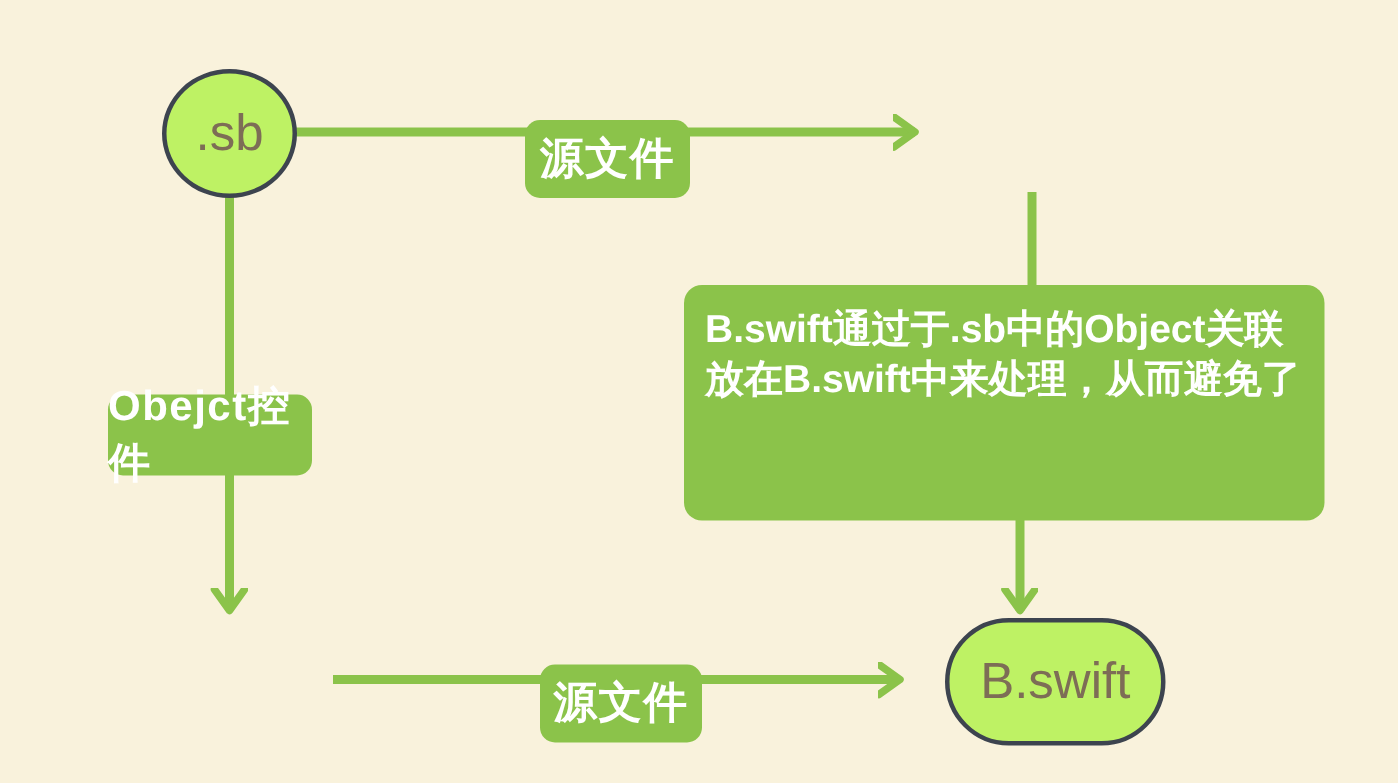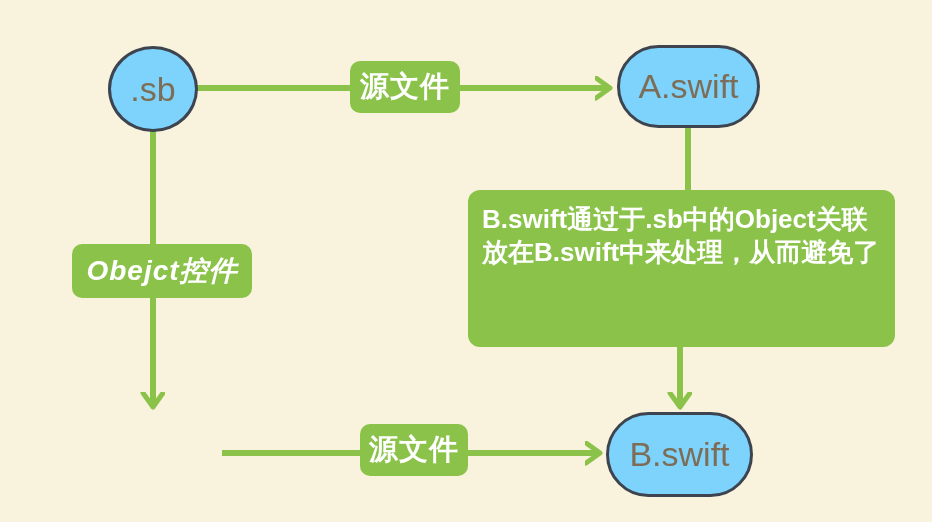--- a/index.html
+++ b/index.html
@@ -31,61 +31,62 @@
   }
   .arrowhead-path{
     stroke:var(--green);
     stroke-width:5;
     fill:none;
     stroke-linecap:round;
     stroke-linejoin:round;
   }
   .node{
     position:absolute;
-    background:#7dd3fc;
+    background:#bef264;
     border:3px solid var(--node-border);
     display:flex;align-items:center;justify-content:center;
     color:var(--node-text);
     font-size:34px;
     z-index:2;
   }
   .node--circle{border-radius:50%;}
   .node--pill{border-radius:44px;}
   .edge-label{
     position:absolute;
     background:var(--green);
     color:var(--label-text);
     border-radius:10px;
     display:flex;align-items:center;justify-content:center;
     font-size:29px;
     font-weight:bold;
     z-index:3;
     letter-spacing:1px;
+    margin-top:19px;
   }
   .note{
     position:absolute;
-    left:468px;top:190px;
+    left:456px;top:190px;
     width:427px;height:157px;
     background:var(--green);
     border-radius:12px;
     color:var(--label-text);
     font-size:26px;
     font-weight:bold;
     line-height:33px;
     padding:13px 14px;
     z-index:3;
   }
   
   .node-sb{left:108px;top:46px;width:90px;height:86px;}
   .node-a-swift{left:617px;top:45px;width:143px;height:83px;}
   .node-object{left:82px;top:412px;width:141px;height:81px;}
-  .node-b-swift{left:606px;top:412px;width:147px;height:85px;}
+  .node-b-swift{left:630px;top:412px;width:147px;height:85px;}
   
   .label-top{left:350px;top:61px;width:110px;height:52px;}
-  .label-left{left:72px;top:244px;width:180px;height:54px;font-size:28px;font-style:italic;}
+  .label-left{left:72px;top:244px;width:136px;height:54px;font-size:28px;}
   .label-bottom{left:360px;top:424px;width:108px;height:52px;}
 </style>
 </head>
 <body>
 
 <div class="canvas">
 
   <svg class="edges" viewBox="0 0 932 522" xmlns="http://www.w3.org/2000/svg">
     <defs>
       <marker id="arrowhead" markerWidth="36" markerHeight="36" refX="15" refY="12" orient="auto" markerUnits="userSpaceOnUse">
@@ -96,23 +97,20 @@
     <path class="edge" d="M153,131 L153,407" marker-end="url(#arrowhead)"></path>
     <path class="edge" d="M222,453 L600,453" marker-end="url(#arrowhead)"></path>
     <path class="edge" d="M688,128 L688,192"></path>
     <path class="edge" d="M680,345 L680,407" marker-end="url(#arrowhead)"></path>
   </svg>
 
   <div class="node node--circle node-sb">
     <span>.sb</span>
   </div>
 
-  <div class="node node--pill node-a-swift">
-    <span>A.swift</span>
-  </div>
 
 
   <div class="node node--pill node-b-swift">
     <span>B.swift</span>
   </div>
 
   <div class="edge-label label-top">
     <span>源文件</span>
   </div>
 

